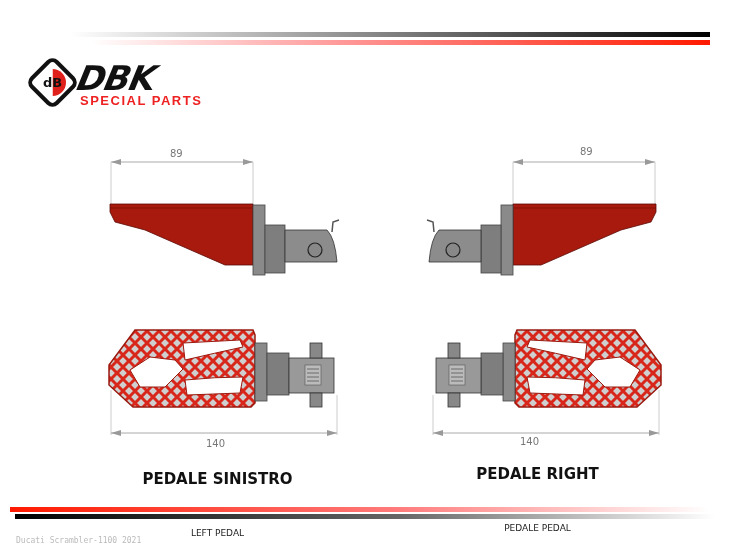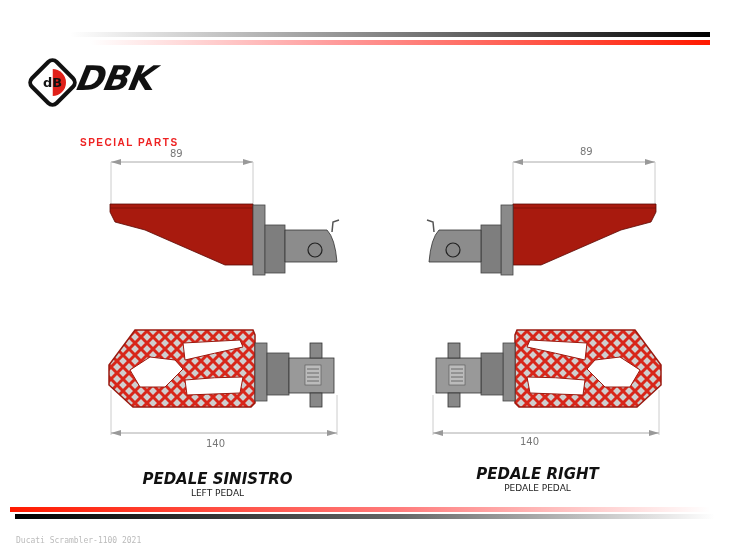--- a/index.html
+++ b/index.html
@@ -3,24 +3,24 @@
 <meta charset="utf-8">
 <style>
   html, body { margin:0; padding:0; }
   body { width:732px; height:549px; background:#ffffff; position:relative; overflow:hidden; font-family:"Liberation Sans", sans-serif; }
   .abs { position:absolute; }
   .bar-top-black { left:70px; top:32px; width:640px; height:5px; background:linear-gradient(to right, rgba(0,0,0,0) 0%, #9a9a9a 40%, #000 100%); }
   .bar-top-red { left:90px; top:40px; width:620px; height:5px; background:linear-gradient(to right, rgba(255,40,20,0) 0%, #ff9a9a 40%, #ff1a00 100%); }
   .bar-bot-red { left:10px; top:507px; width:700px; height:5px; background:linear-gradient(to right, #ff1a00 0%, #ff7a7a 55%, rgba(255,120,120,0) 100%); }
   .bar-bot-black { left:15px; top:514px; width:700px; height:5px; background:linear-gradient(to right, #000 0%, #666 55%, rgba(120,120,120,0) 100%); }
   .logo-text { left:78px; top:58px; font-size:34px; font-weight:bold; font-style:italic; color:#111; letter-spacing:-1px; transform:skewX(-12deg); font-family:"DejaVu Sans", sans-serif; }
-  .logo-sub { left:80px; top:93px; font-size:10px; font-weight:bold; color:#e22; letter-spacing:1.5px;margin-top:44px; }
+  .logo-sub { left:80px; top:93px; font-size:13px; font-weight:bold; color:#e22; letter-spacing:1.5px; }
   .dim-label { font-size:10px; color:#777; font-family:"DejaVu Sans", sans-serif; }
-  .caption-title { font-size:15px; font-weight:bold; color:#111; text-align:center; font-family:"DejaVu Sans", sans-serif;font-style:italic; }
-  .caption-sub { font-size:9px; color:#222; text-align:center; font-family:"DejaVu Sans", sans-serif; }
+  .caption-title { font-size:15px; font-weight:bold; color:#111; text-align:center; font-family:"DejaVu Sans", sans-serif; }
+  .caption-sub { font-size:9px; color:#222; text-align:center; font-family:"DejaVu Sans", sans-serif;margin-top:40px; }
   .footer { left:16px; top:536px; font-size:8px; color:#bbb; font-family:"DejaVu Sans Mono", monospace; }
 </style>
 </head>
 <body>
 
 <div class="abs bar-top-black"></div>
 <div class="abs bar-top-red"></div>
 
 <svg class="abs" style="left:25px;top:55px" width="55" height="55" viewBox="0 0 55 55">
   <rect x="10" y="10" width="35" height="35" rx="6" transform="rotate(45 27.5 27.5)" fill="#fff" stroke="#111" stroke-width="4"></rect>

